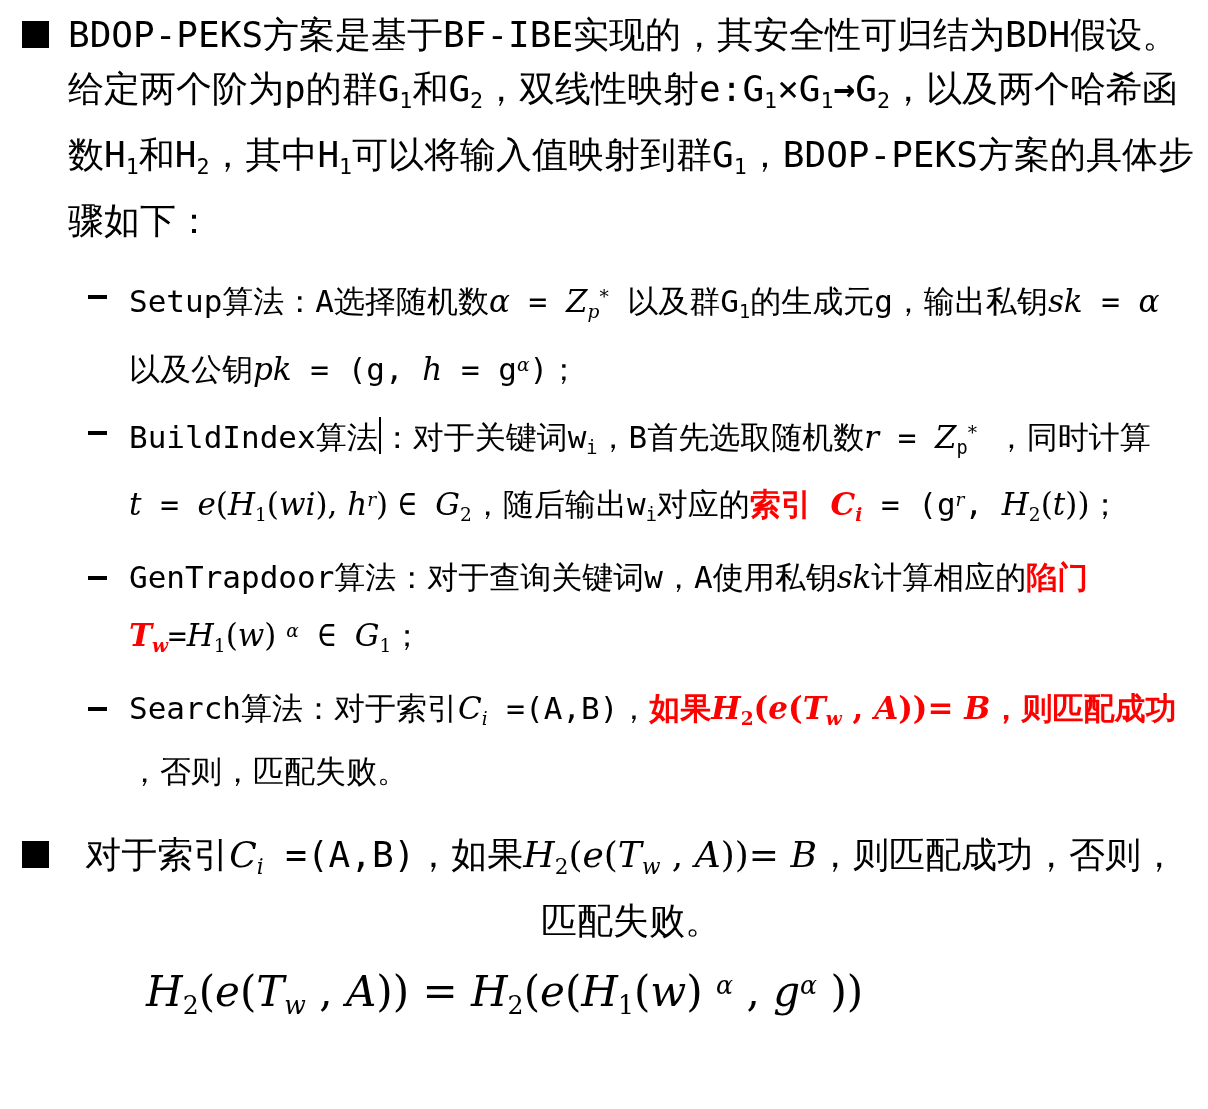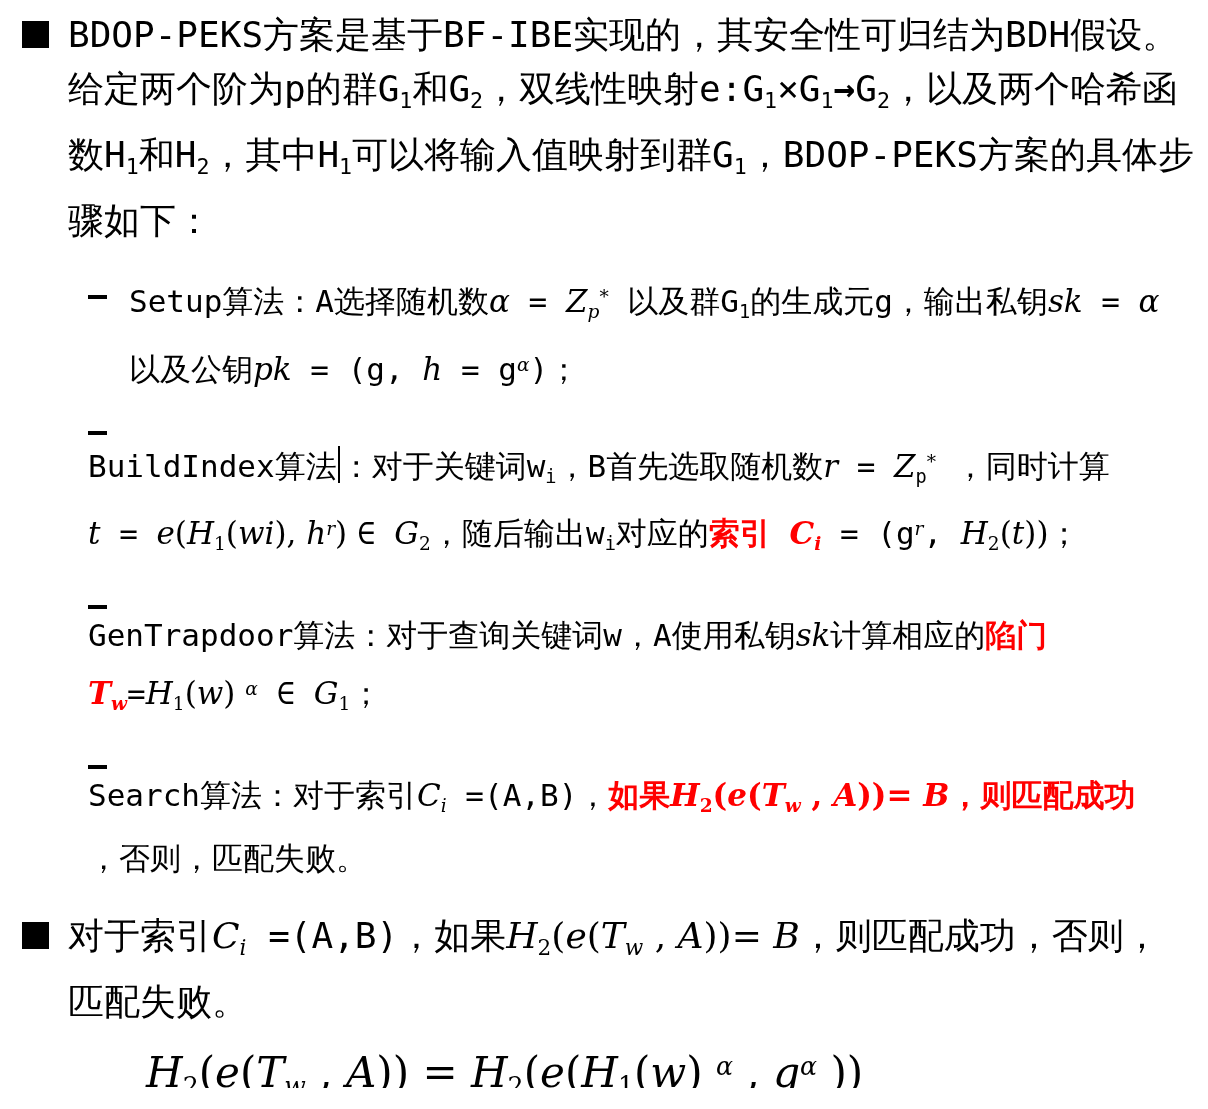--- a/index.html
+++ b/index.html
@@ -28,22 +28,22 @@
   .dash{
     flex:none;width:19px;height:4px;background:var(--text);
     margin-top:25px;margin-right:22px;display:inline-block;
   }
   .dash.red-dash{background:var(--red);}
   .formula{
     margin-left:146px;margin-right:14px;
     font-size:42px;line-height:48px;
   }
   .mt-setup{margin-top:22px;justify-content:space-between;}
-  .mt-item{margin-top:10px;flex-direction:column;}
-  .mt-b2{margin-top:24px;}
+  .mt-item{margin-top:10px;}
+  .mt-b2{margin-top:30px;text-align:center;}
   .mt-red{margin-top:10px;}
   .mt-f1{margin-top:14px;}
   .rt .m{font-family:"DejaVu Serif","Liberation Serif",serif;font-style:italic;}
   .rt .f{font-family:"DejaVu Serif","Liberation Serif",serif;font-style:normal;}
   .rt .sub{font-size:0.60em;vertical-align:-0.32em;}
   .rt .sup{font-size:0.60em;vertical-align:0.48em;}
   .rt .red{color:var(--red);font-weight:bold;}
   .rt .arrow{font-weight:bold;}
   .text-cursor{
     display:inline-block;width:2px;height:1.18em;background:var(--text);

